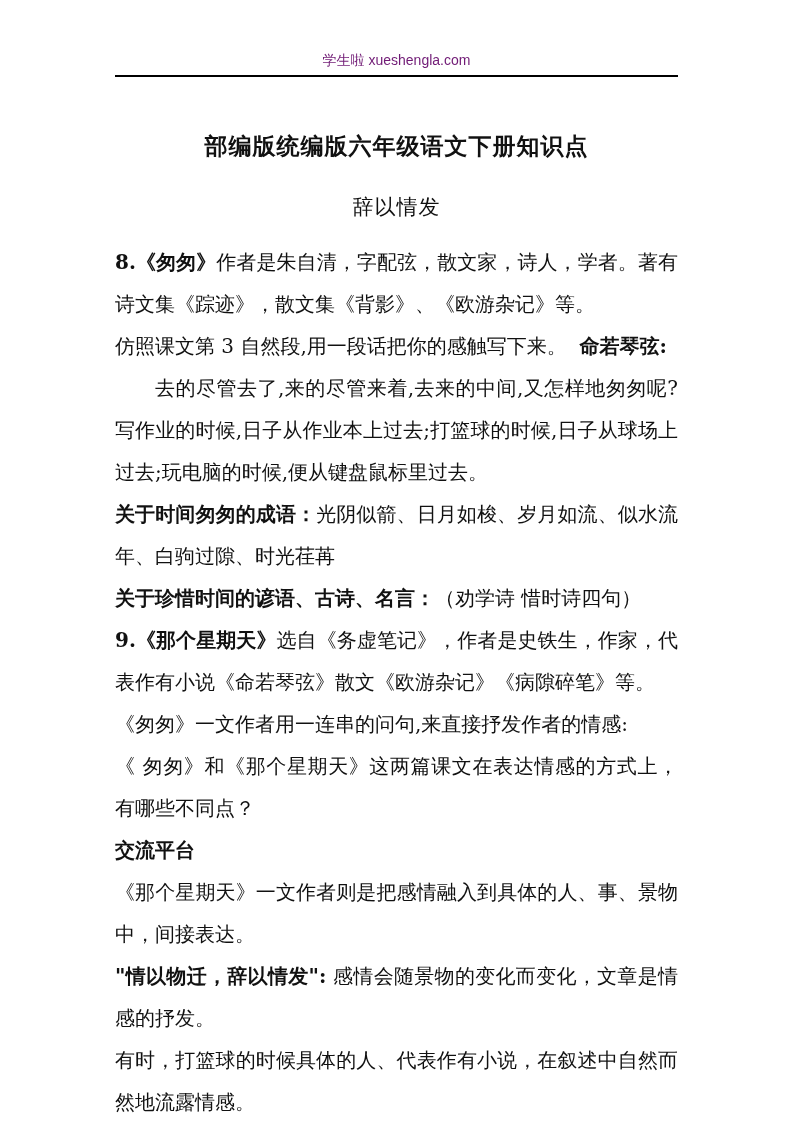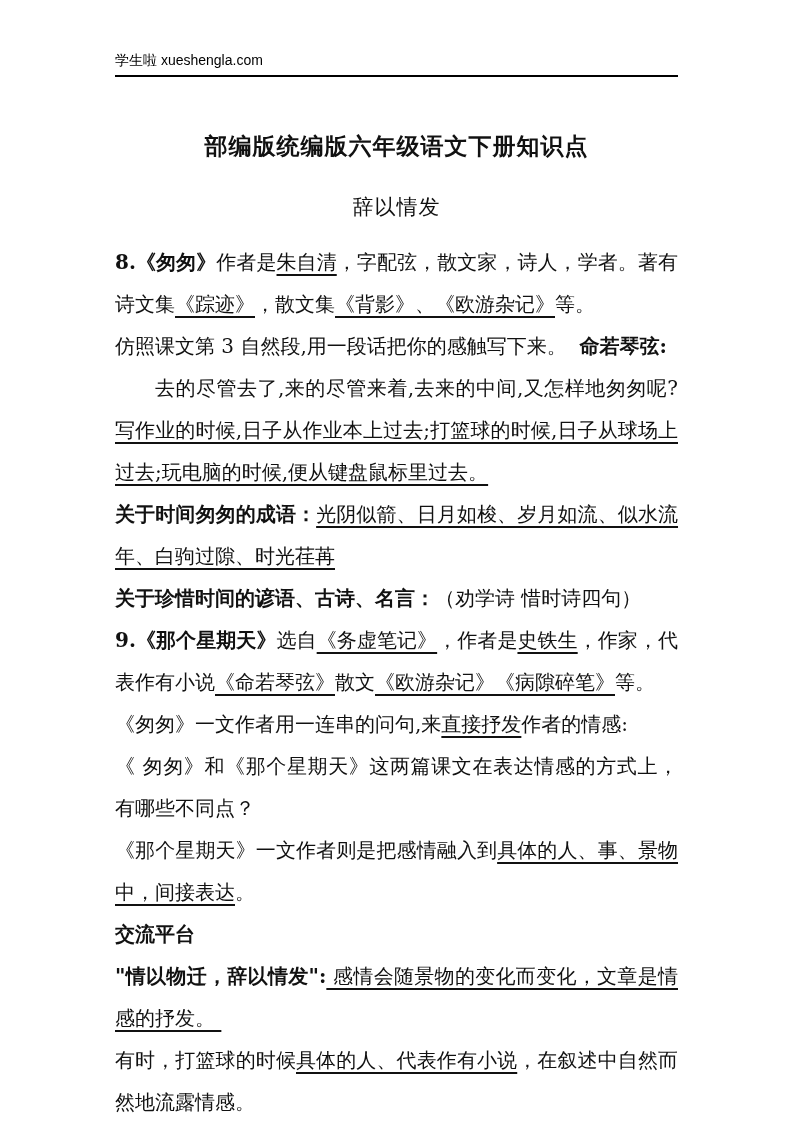--- a/index.html
+++ b/index.html
@@ -12,23 +12,23 @@
   .page {
     position: relative;
     width: 793px;
     height: 1122px;
     box-sizing: border-box;
     padding: 50px 115px 0 115px;
     background: #ffffff;
     overflow: hidden;
   }
   .page-header {
-    text-align: left;
+    text-align: center;
     font-size: 14px;
-    color: #000000;
+    color: #701a75;
     font-family: "Liberation Sans", "DejaVu Sans", sans-serif;
     padding-bottom: 5px;
     line-height: 20px;
     border-bottom: 2px solid #000000;
   }
   .doc-title {
     margin-top: 54px;
     text-align: center;
     font-weight: bold;
     font-size: 23px;
@@ -50,21 +50,20 @@
   }
   .doc-body p {
     margin: 0;
     padding: 0;
   }
   .indent {
     text-indent: 2em;
   }
   .b { font-weight: bold; }
   .u {
-    text-decoration: underline;
     text-underline-offset: 5px;
     text-decoration-thickness: 1.5px;
   }
 </style>
 </head>
 <body>
 
 <div class="page">
 
   <div class="page-header">
@@ -86,23 +85,23 @@
     <p><span class="b">关于时间匆匆的成语：</span><span class="u">光阴似箭、日月如梭、岁月如流、似水流年、白驹过隙、时光荏苒</span></p>
 
     <p><span class="b">关于珍惜时间的谚语、古诗、名言：</span><span>（劝学诗 惜时诗四句）</span></p>
 
     <p><span class="b">9.《那个星期天》</span><span>选自</span><span class="u">《务虚笔记》</span><span>，作者是</span><span class="u">史铁生</span><span>，作家，代表作有小说</span><span class="u">《命若琴弦》</span><span>散文</span><span class="u">《欧游杂记》《病隙碎笔》</span><span>等。</span></p>
 
     <p><span>《匆匆》一文作者用一连串的问句,来</span><span class="u">直接抒发</span><span>作者的情感:</span></p>
 
     <p><span>《 匆匆》和《那个星期天》这两篇课文在表达情感的方式上，有哪些不同点？</span></p>
 
+    <p><span class="b">交流平台</span></p>
+
     <p><span>《那个星期天》一文作者则是把感情融入到</span><span class="u">具体的人、事、景物中，间接表达</span><span>。</span></p>
-
-    <p><span class="b">交流平台</span></p>
 
     <p><span class="b">"情以物迁，辞以情发":</span><span class="u">&nbsp;感情会随景物的变化而变化，文章是情感的抒发。&nbsp;</span></p>
 
     <p><span>有时，打篮球的时候</span><span class="u">具体的人、代表作有小说</span><span>，在叙述中自然而然地流露情感。</span></p>
 
     <p><span>有时，我们也可以把心里想说的话</span><span class="u">直接写出来</span><span>，抒发自己的情感。</span></p>
 
   </div>
 </div>
 

